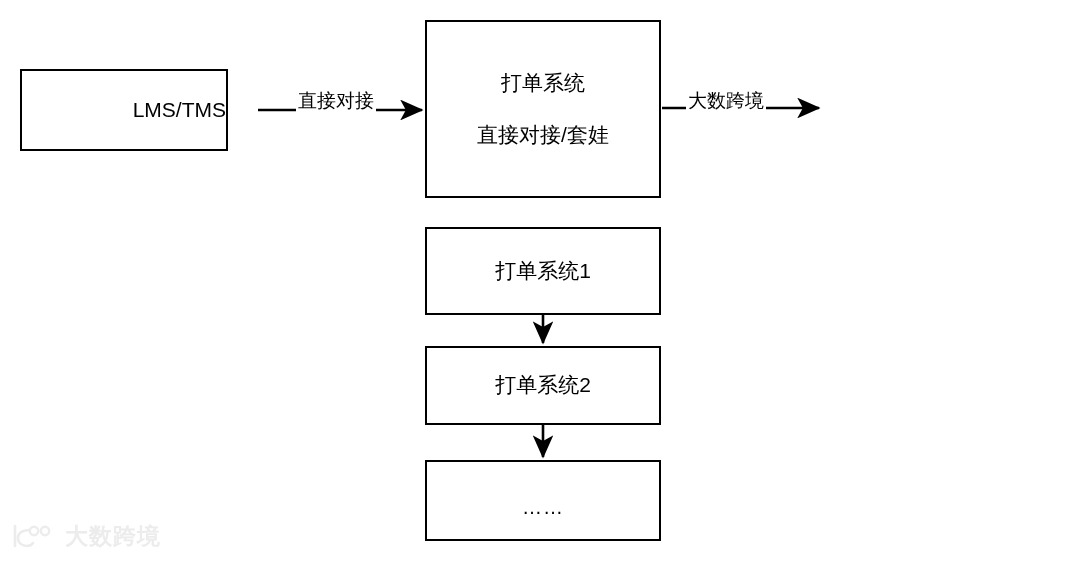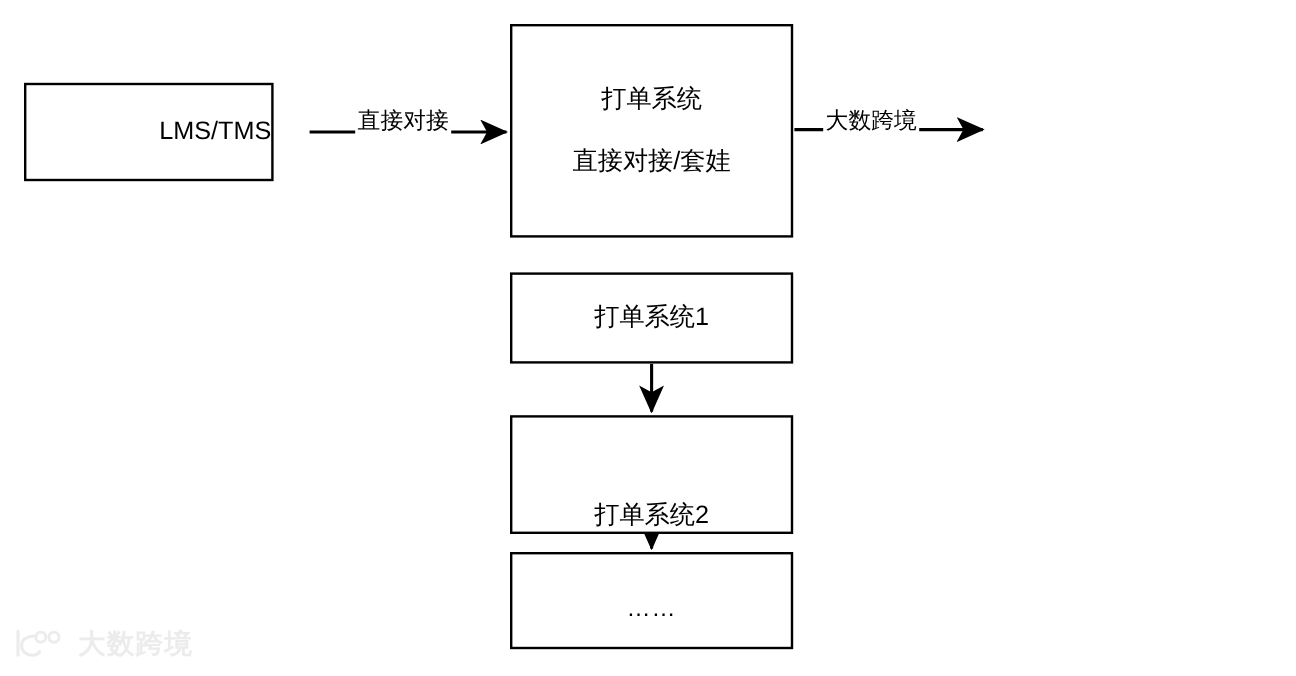--- a/index.html
+++ b/index.html
@@ -38,22 +38,22 @@
     margin-bottom: 26px;
   }
   .node-line.dots {
     margin-top: 14px;
     font-size: 20px;
     letter-spacing: 1px;
   }
   #node-lms { left: 20px;  top: 69px;  width: 208px; height: 82px; align-items: flex-end; }
   #node-core { left: 425px; top: 20px;  width: 236px; height: 178px; }
   #node-carrier { left: 822px; top: 68px; width: 236px; height: 82px; }
-  #node-sys1 { left: 425px; top: 227px; width: 236px; height: 76px; }
-  #node-sys2 { left: 425px; top: 346px; width: 236px; height: 99px; justify-content: flex-end; }
+  #node-sys1 { left: 425px; top: 227px; width: 236px; height: 88px; }
+  #node-sys2 { left: 425px; top: 346px; width: 236px; height: 79px; }
   #node-sysN { left: 425px; top: 460px; width: 236px; height: 81px; }
 
   .edge-svg {
     position: absolute;
     left: 0;
     top: 0;
     width: 1080px;
     height: 563px;
     pointer-events: none;
   }

